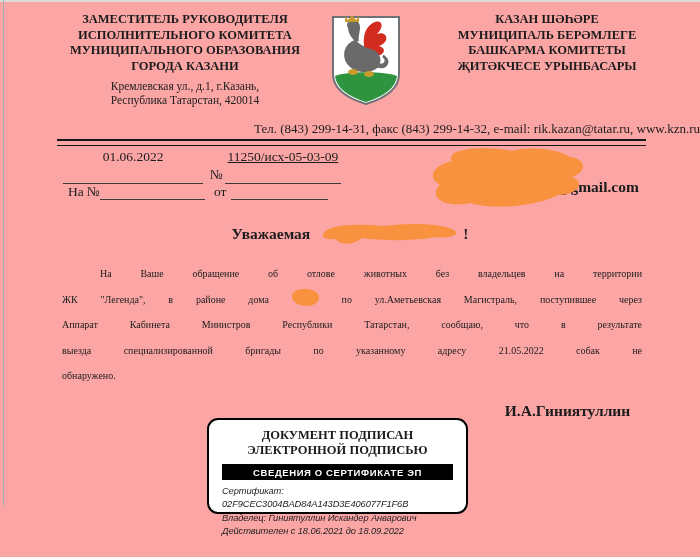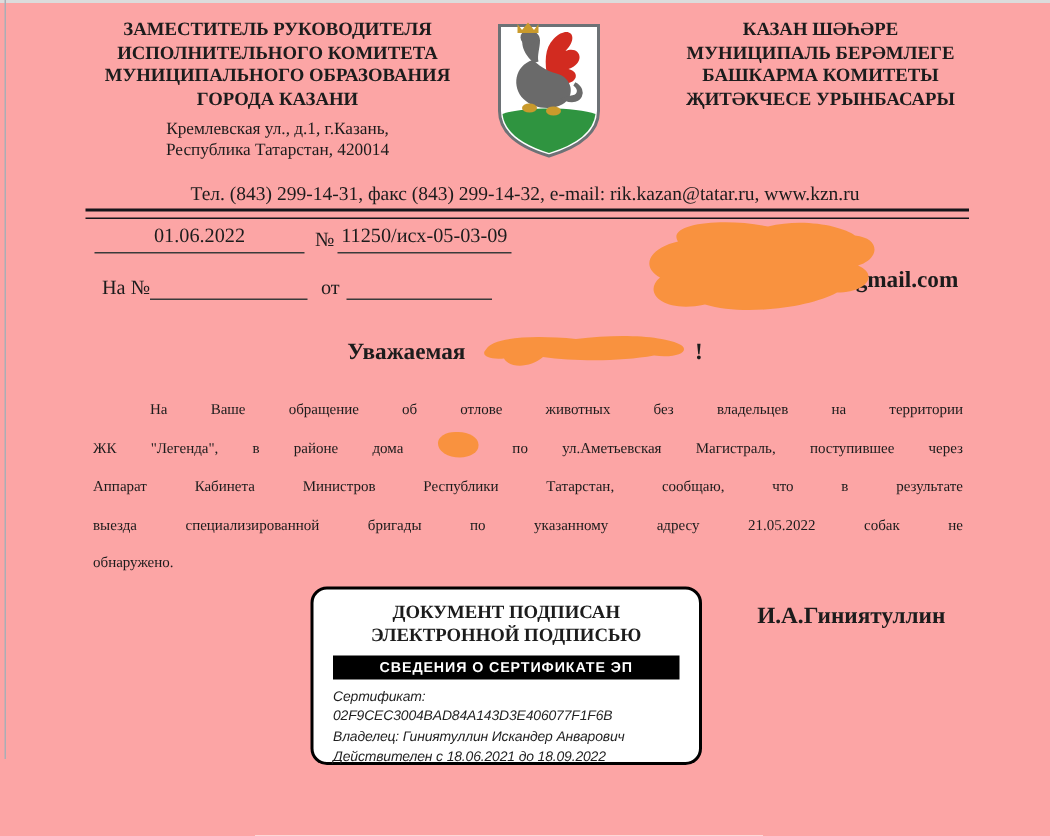--- a/index.html
+++ b/index.html
@@ -12,30 +12,30 @@
 
   
   .lh{position:absolute;left:58px;top:12px;width:616px;display:grid;grid-template-columns:254px 96px 254px;column-gap:6px;}
   .lh-block{text-align:center;}
   .lh-bold div{font-weight:bold;font-size:12.5px;line-height:15.5px;}
   .lh-addr{margin-top:5px;}
   .lh-addr div{font-size:11.5px;line-height:14px;}
   .lh-arms{display:flex;justify-content:center;align-items:flex-start;padding-top:2px;}
 
   
-  .contact{position:absolute;left:0;top:121px;width:700px;text-align:center;font-size:13px;}
+  .contact{position:absolute;left:0;top:121px;width:700px;text-align:right;font-size:13px;}
   .rule-thick{position:absolute;left:57px;top:139px;width:589px;height:2.4px;background:#15151a;}
   .rule-thin{position:absolute;left:57px;top:144.6px;width:589px;height:1.2px;background:#15151a;}
 
   
   .ref-row1{position:absolute;left:63px;top:149px;display:flex;align-items:flex-end;font-size:13.5px;}
-  .cell{border-bottom:1.2px solid #3a3a3a;text-align:center;padding-bottom:3px;}
+  .cell{border-bottom:1.2px solid #3a3a3a;text-align:center;padding-bottom:18px;}
   .cell.date{width:140px;}
   .nosign{margin:0 2px 0 7px;padding-bottom:1px;}
-  .cell.num{width:116px;}
+  .cell.num{width:116px;text-decoration:underline;}
   .ref-row2{position:absolute;left:68px;top:184px;display:flex;align-items:flex-end;font-size:13.5px;}
   .ul{display:inline-block;border-bottom:1.2px solid #3a3a3a;height:15px;}
   .ul.w105{width:105px;}
   .ul.w97{width:97px;}
   .ot{margin:0 5px 0 9px;}
 
   
   .email{position:absolute;left:556px;top:178px;font-weight:bold;font-size:15.5px;}
   .blob-big{position:absolute;left:424px;top:145px;}
   .blob-fill{fill:var(--redaction);}
@@ -46,21 +46,21 @@
   
   .body-text{position:absolute;left:62px;top:261px;width:580px;font-size:10px;}
   .bl{line-height:25.5px;height:25.5px;text-align:justify;text-align-last:justify;}
   .bl.ind{padding-left:38px;width:542px;}
   .bl.last{text-align:left;text-align-last:left;}
   .blob-dot{display:inline-block;width:27px;height:17px;background:var(--redaction);
     border-radius:55% 65% 60% 70%;vertical-align:-3px;}
 
   
   .signature{position:absolute;left:480px;top:402px;width:175px;text-align:center;font-weight:bold;font-size:15.5px;}
-  .stamp{position:absolute;left:207px;top:391px;width:261px;height:119px;box-sizing:border-box;
+  .stamp{position:absolute;left:207px;top:418px;width:261px;height:96px;box-sizing:border-box;
     border:2.5px solid #000;border-radius:11px;background:#fff;}
   .stamp-title{margin-top:8px;text-align:center;font-weight:bold;font-size:12.5px;line-height:15px;}
   .stamp-bar{margin:6px 13px 0 13px;background:#000;color:#fff;text-align:center;
     font-family:"Liberation Sans","DejaVu Sans",sans-serif;font-size:9.5px;font-weight:bold;
     letter-spacing:0.6px;padding:2.5px 0 2px 0;}
   .stamp-info{margin:5px 4px 0 13px;font-family:"Liberation Sans","DejaVu Sans",sans-serif;
     font-size:9.3px;line-height:13.5px;color:#1f1f1f;letter-spacing:-0.1px;font-style:italic;}
 </style>
 </head>
 <body>

